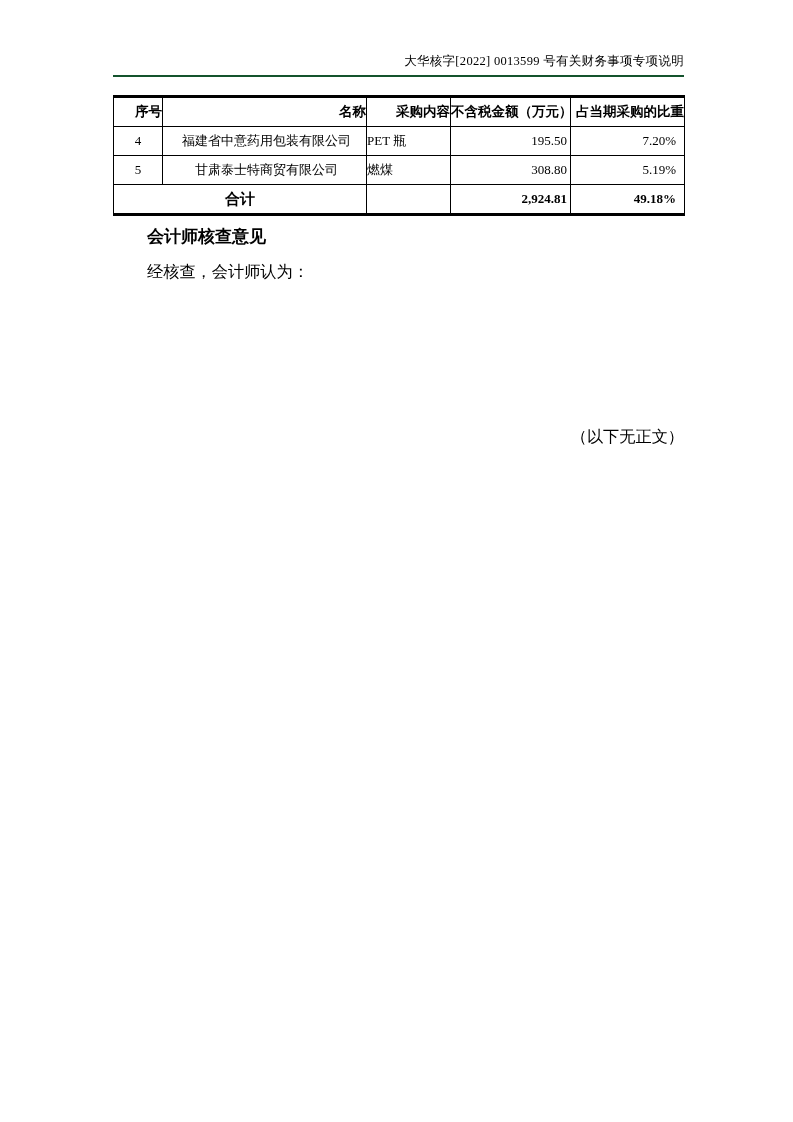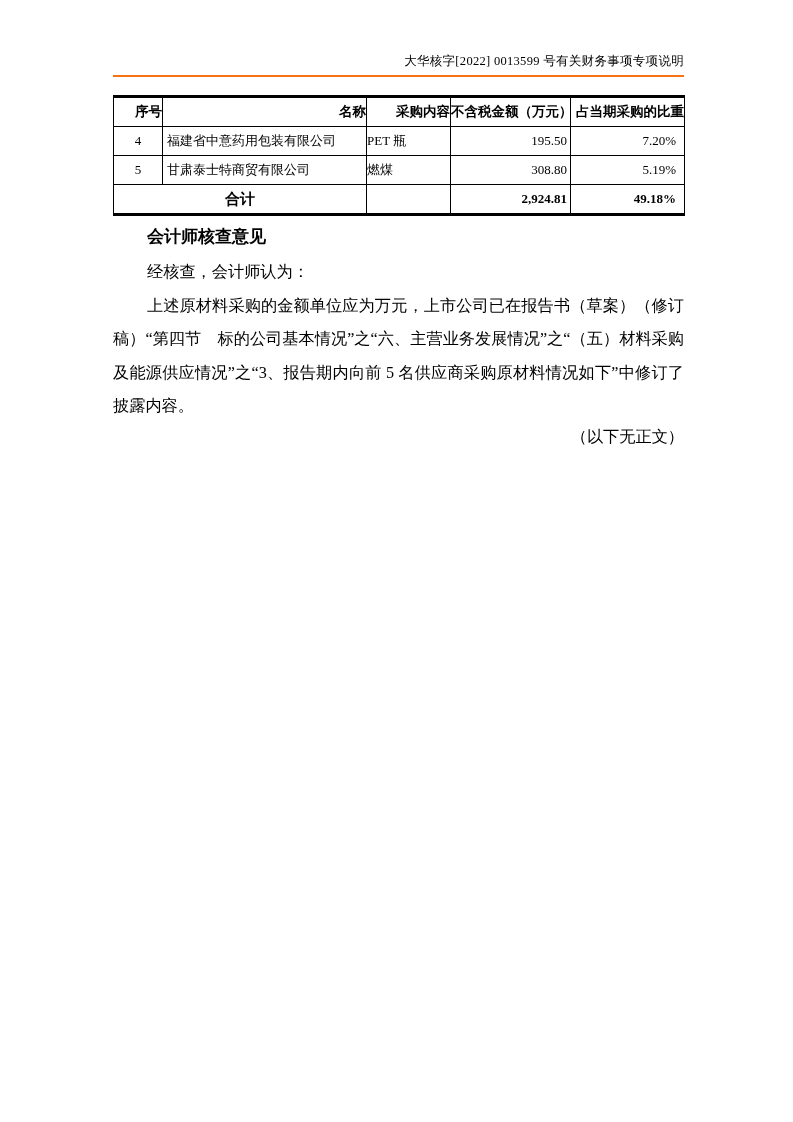--- a/index.html
+++ b/index.html
@@ -20,21 +20,21 @@
   
   .doc-header {
     position: absolute;
     left: 113px;
     top: 52px;
     width: 571px;
     text-align: right;
     font-size: 12.5px;
     line-height: 18px;
     padding-bottom: 5px;
-    border-bottom: 2px solid #f97316;
+    border-bottom: 2px solid #14532d;
     letter-spacing: 0.3px;
   }
 
   
   table.proc-table {
     position: absolute;
     left: 113px;
     top: 95px;
     width: 571px;
     border-collapse: collapse;
@@ -50,21 +50,21 @@
     vertical-align: middle;
     overflow: hidden;
     white-space: nowrap;
   }
   .proc-table th {
     font-weight: bold;
     text-align: right;
     font-size: 13.5px;
   }
   .c-no      { text-align: center; }
-  .c-name    { text-align: left; padding-left: 4px !important; }
+  .c-name    { text-align: center; padding-left: 4px !important; }
   .c-content { text-align: left; }
   .c-amount  { text-align: right; padding-right: 3px !important; }
   .c-ratio   { text-align: right; padding-right: 8px !important; }
   tr.total-row td { font-weight: bold; }
   tr.total-row .c-total-label { text-align: center; font-size: 15px; }
 
   
   .sec-heading {
     position: absolute;
     left: 147px;
@@ -162,18 +162,17 @@
         <td class="c-amount">2,924.81</td>
         <td class="c-ratio">49.18%</td>
       </tr>
     </tbody>
   </table>
 
   <h3 class="sec-heading">会计师核查意见</h3>
 
   <p class="intro-line">经核查，会计师认为：</p>
 
-  <p class="body-para">上述原材料采购的金额单位应为万元，上市公司已在报告书（草案）（修订稿）“第四节　标的公司基本情况”之“六、主营业务发展情况”之“（五）材料采购及能源供应情况”之“3、报告期内向前 5 名供应商采购原材料情况如下”中修订了披露内容。</p>
 
   <p class="closing-note">（以下无正文）</p>
 
 
 </div>
 
 </body></html>

